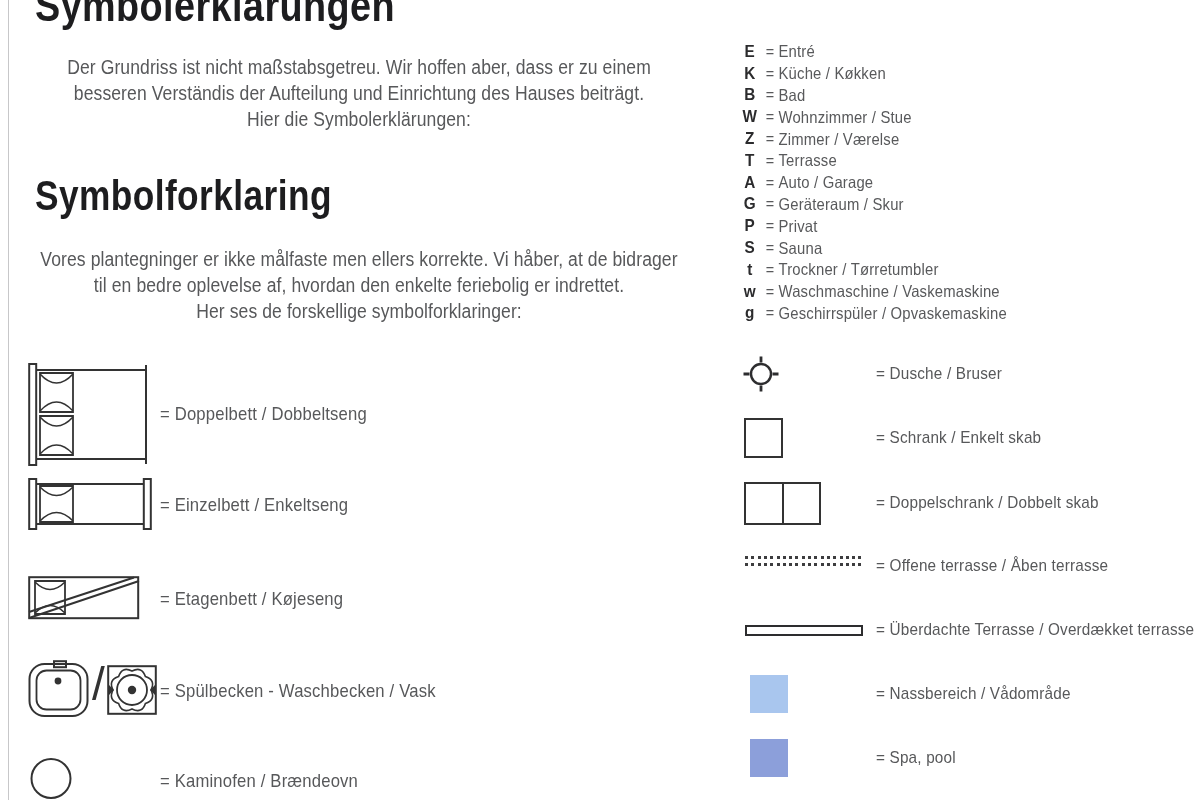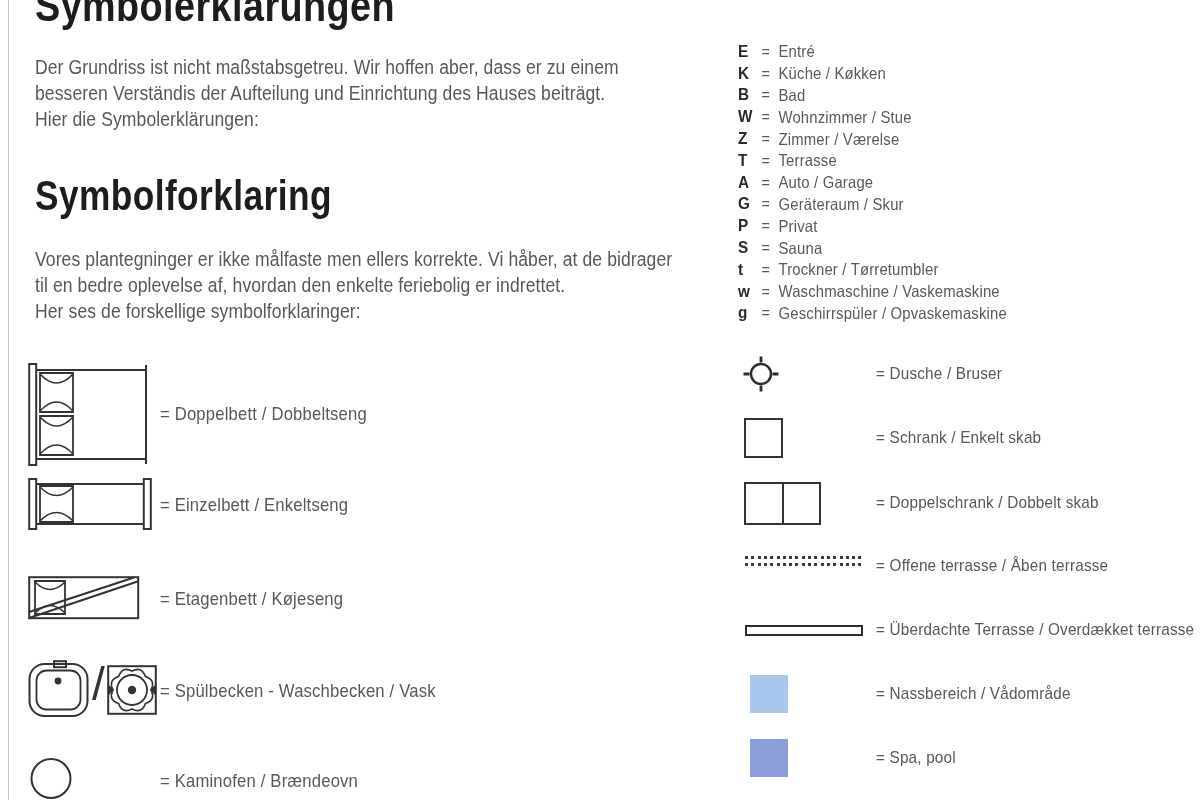--- a/index.html
+++ b/index.html
@@ -1,18 +1,18 @@
 <!DOCTYPE html>
 <html><head>
 <meta charset="utf-8">
 <style>
   html,body{margin:0;padding:0;background:#e9e9e9;}
   #page{
     position:relative;width:1200px;height:800px;background:#ffffff;
-    overflow:hidden;font-family:"Liberation Sans",sans-serif;
+    overflow:hidden;font-family:"Liberation Sans",sans-serif;text-align:center;
     -webkit-font-smoothing:antialiased;
   }
   .edge-line{position:absolute;left:8px;top:0;width:1px;height:100%;background:#c7c7c9;}
   .h1{
     position:absolute;left:35px;font-weight:700;color:#1d1d1f;
     transform:scaleX(0.84);transform-origin:0 0;white-space:nowrap;letter-spacing:0.5px;
   }
   .title-top{top:-20px;font-size:45px;}
   .title-mid{top:172px;font-size:42px;}
   .para{

